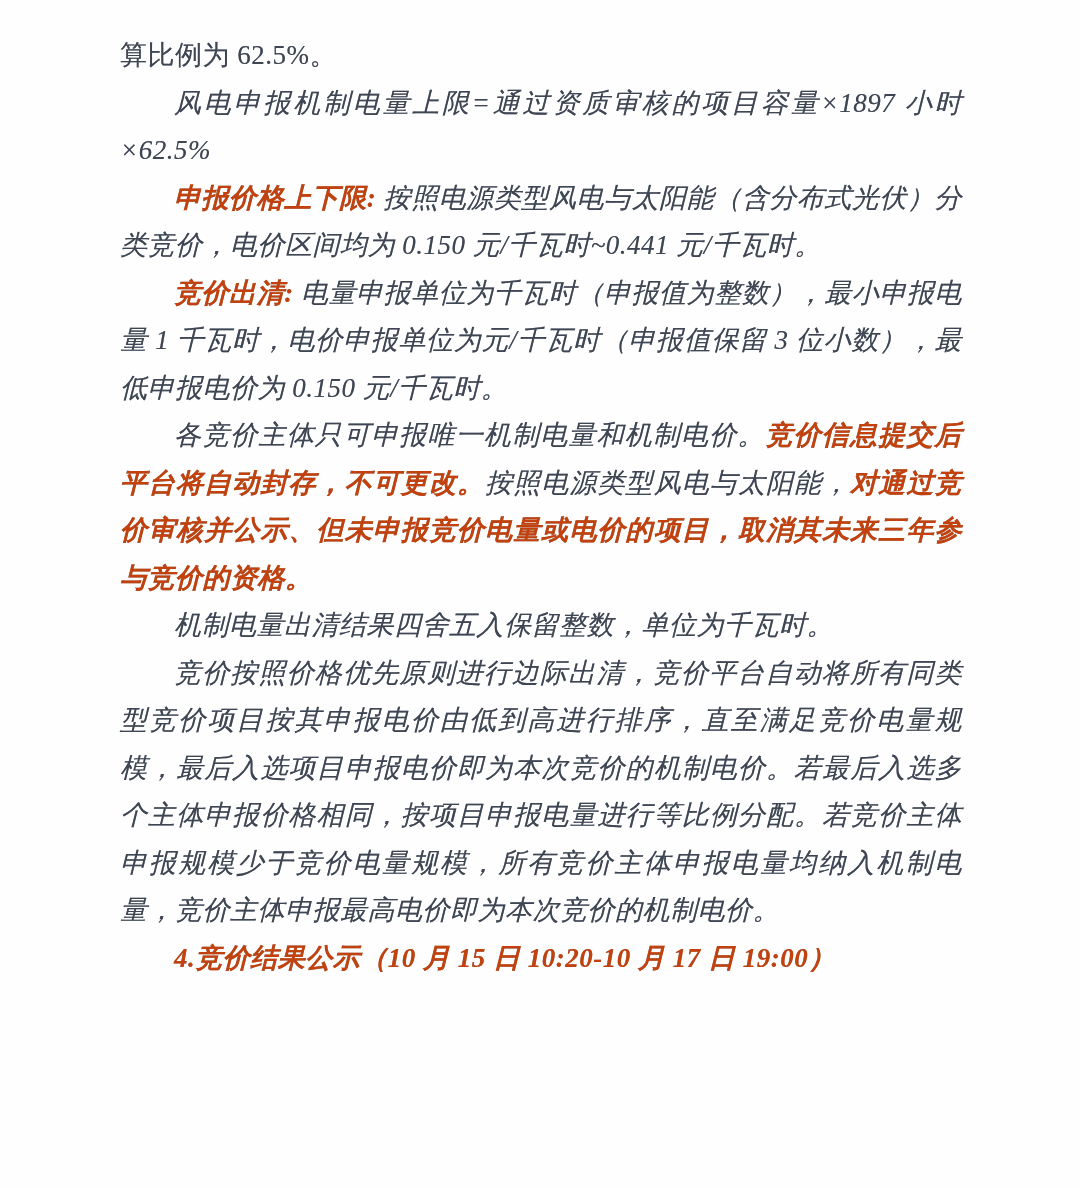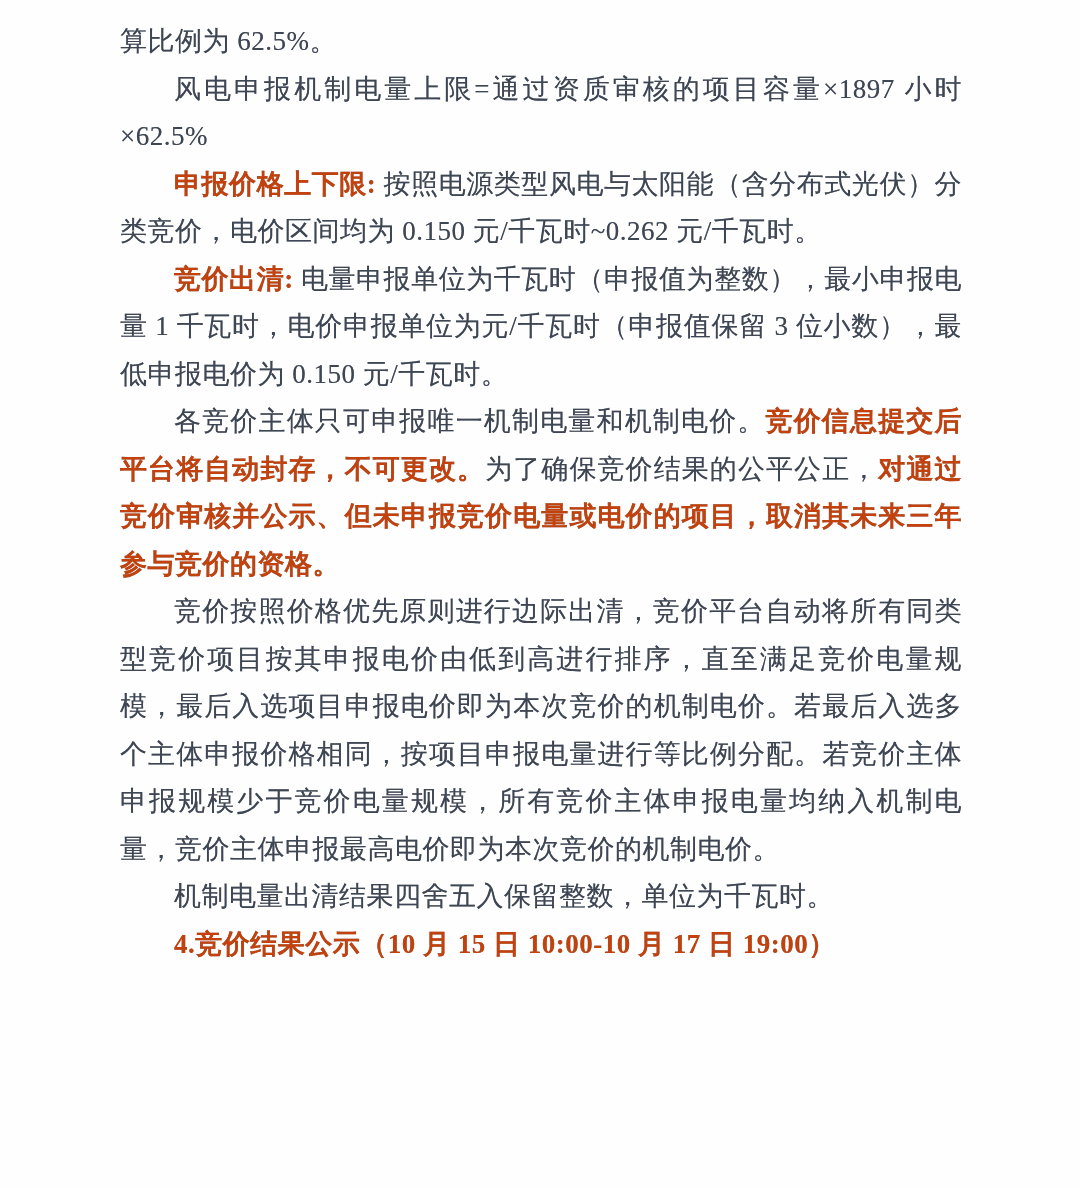--- a/index.html
+++ b/index.html
@@ -10,46 +10,47 @@
   .page {
     position: relative;
     width: 1080px;
     height: 1188px;
     margin: 0 auto;
     background: #fefefe;
     overflow: hidden;
     font-family: "Liberation Serif", "DejaVu Serif", serif;
   }
   .doc-body {
-    padding: 18px 118px 0 120px;
+    padding: 32px 118px 0 120px;
     color: #3e4654;
   }
   .doc-body p {
     margin: 0;
     font-size: 27px;
     line-height: 47.5px;
     text-align: justify;
     letter-spacing: 0.5px;
     text-shadow: 0 0 0.6px rgba(62, 70, 84, 0.55);
   }
   .doc-body p.indent {
     text-indent: 2em;
+    font-style: italic;
   }
   .doc-body strong, .doc-body b {
     font-weight: bold;
     color: #c2410c;
   }
 </style>
 </head>
 <body>
 
 <div class="page">
   <div class="doc-body">
       <p><span>算比例为 62.5%。</span></p>
       <p class="indent"><span>风电申报机制电量上限=通过资质审核的项目容量×1897 小时×62.5%</span></p>
-      <p class="indent"><strong>申报价格上下限: </strong><span>按照电源类型风电与太阳能（含分布式光伏）分类竞价，电价区间均为 0.150 元/千瓦时~0.262 元/千瓦时。</span></p>
+      <p class="indent"><strong>申报价格上下限: </strong><span>按照电源类型风电与太阳能（含分布式光伏）分类竞价，电价区间均为 0.150 元/千瓦时~0.441 元/千瓦时。</span></p>
       <p class="indent"><strong>竞价出清: </strong><span>电量申报单位为千瓦时（申报值为整数），最小申报电量 1 千瓦时，电价申报单位为元/千瓦时（申报值保留 3 位小数），最低申报电价为 0.150 元/千瓦时。</span></p>
-      <p class="indent"><span>各竞价主体只可申报唯一机制电量和机制电价。</span><strong>竞价信息提交后平台将自动封存，不可更改。</strong><span>为了确保竞价结果的公平公正，</span><strong>对通过竞价审核并公示、但未申报竞价电量或电价的项目，取消其未来三年参与竞价的资格。</strong></p>
+      <p class="indent"><span>各竞价主体只可申报唯一机制电量和机制电价。</span><strong>竞价信息提交后平台将自动封存，不可更改。</strong><span>按照电源类型风电与太阳能，</span><strong>对通过竞价审核并公示、但未申报竞价电量或电价的项目，取消其未来三年参与竞价的资格。</strong></p>
+      <p class="indent"><span>机制电量出清结果四舍五入保留整数，单位为千瓦时。</span></p>
       <p class="indent"><span>竞价按照价格优先原则进行边际出清，竞价平台自动将所有同类型竞价项目按其申报电价由低到高进行排序，直至满足竞价电量规模，最后入选项目申报电价即为本次竞价的机制电价。若最后入选多个主体申报价格相同，按项目申报电量进行等比例分配。若竞价主体申报规模少于竞价电量规模，所有竞价主体申报电量均纳入机制电量，竞价主体申报最高电价即为本次竞价的机制电价。</span></p>
-      <p class="indent"><span>机制电量出清结果四舍五入保留整数，单位为千瓦时。</span></p>
-      <p class="indent"><strong>4.竞价结果公示（10 月 15 日 10:00-10 月 17 日 19:00）</strong></p>
+      <p class="indent"><strong>4.竞价结果公示（10 月 15 日 10:20-10 月 17 日 19:00）</strong></p>
     </div>
 </div>
 
 </body></html>

